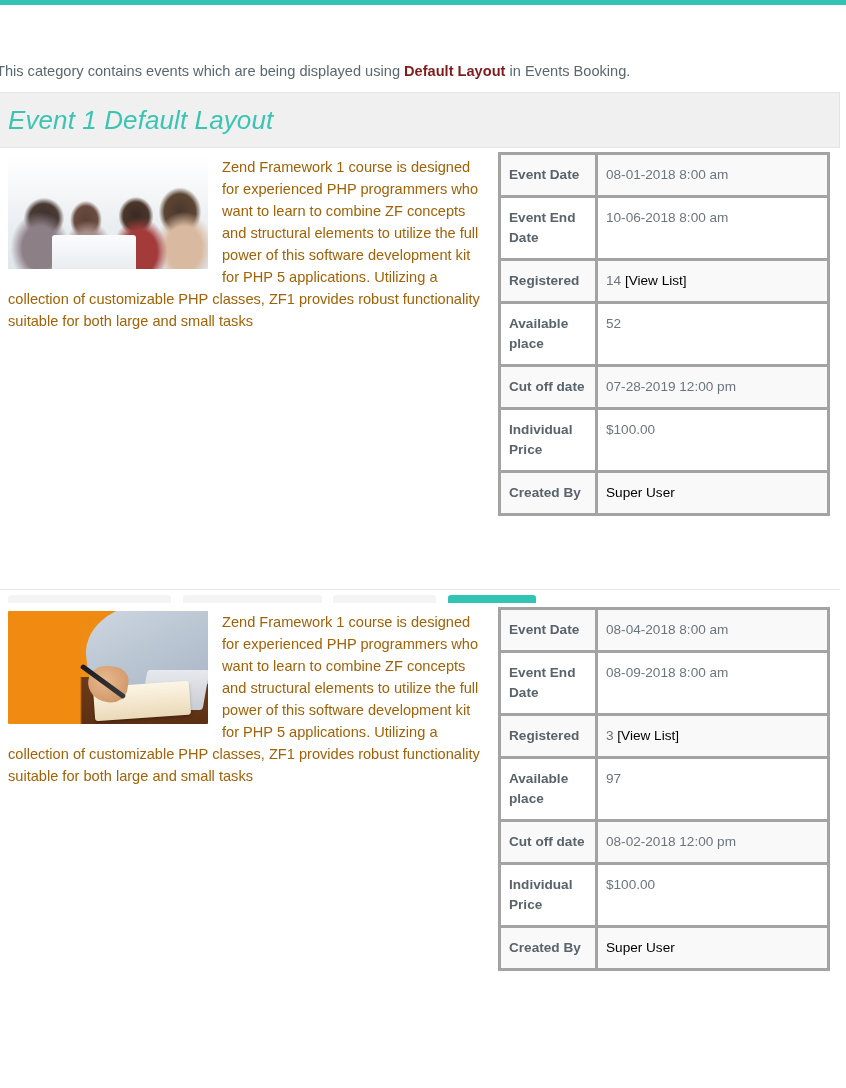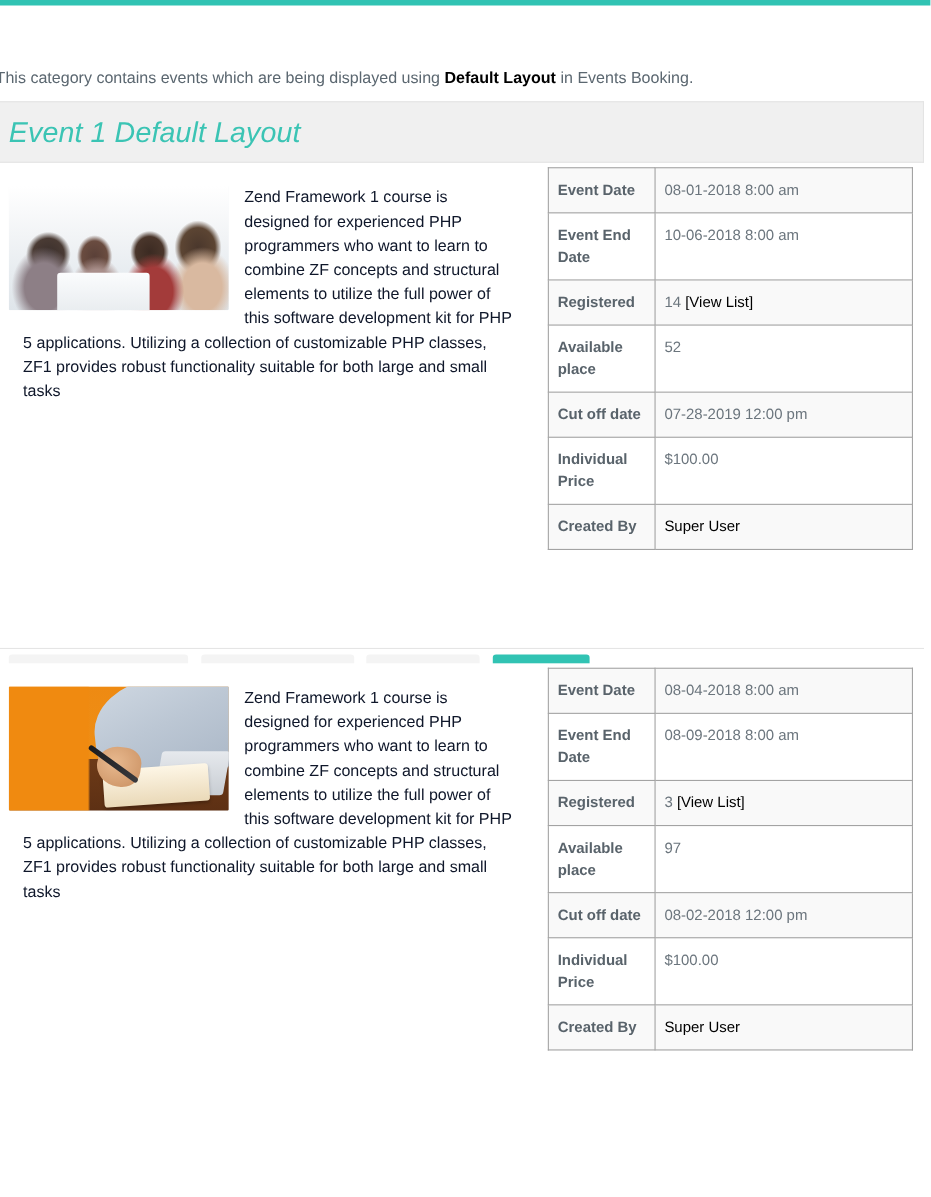--- a/index.html
+++ b/index.html
@@ -35,21 +35,21 @@
     padding: 0 10px 0 0;
     position: absolute;
     top: 55px;
     left: -4px;
     width: 850px;
     font-size: 14.6px;
     line-height: 22px;
     color: #5b6770;
     white-space: nowrap;
   }
-  .intro b { font-weight: bold; color: #000000; }
+  .intro b { font-weight: bold; color: #7f1d1d; }
 
   
   .event {
     position: absolute;
     left: 0;
     width: 840px;
     background: #fff;
   }
   .panel-heading {
     background: #f0f0f0;
@@ -155,39 +155,39 @@
     position: absolute;
     left: 68px; bottom: 40px;
     width: 54px; height: 5px;
     background: linear-gradient(90deg,#1b1b1d,#3a3a3e);
     border-radius: 3px;
     transform: rotate(36deg);
   }
   .ev-desc {
     font-size: 14.6px;
     line-height: 22px;
-    color: #0f172a;
-    margin: 13px;
+    color: #a16207;
+    margin: 0;
     padding: 0;
   }
   
   .ev-table-wrap {
     position: absolute;
     left: 498px;
     top: 4px;
     width: 332px;
   }
   table.ev-table {
     width: 332px;
     border-collapse: collapse;
     border: 1px solid #e6e6e6;
     font-size: 13.6px;
   }
   table.ev-table td {
-    border: 1px solid #a3a3a3;
+    border: 3px solid #a3a3a3;
     padding: 10px 8px;
     vertical-align: top;
     line-height: 20px;
   }
   table.ev-table tr:nth-child(odd) td { background: #f9f9f9; }
   table.ev-table tr:nth-child(even) td { background: #ffffff; }
   td.k {
     width: 97px;
     font-weight: bold;
     color: #59636b;

